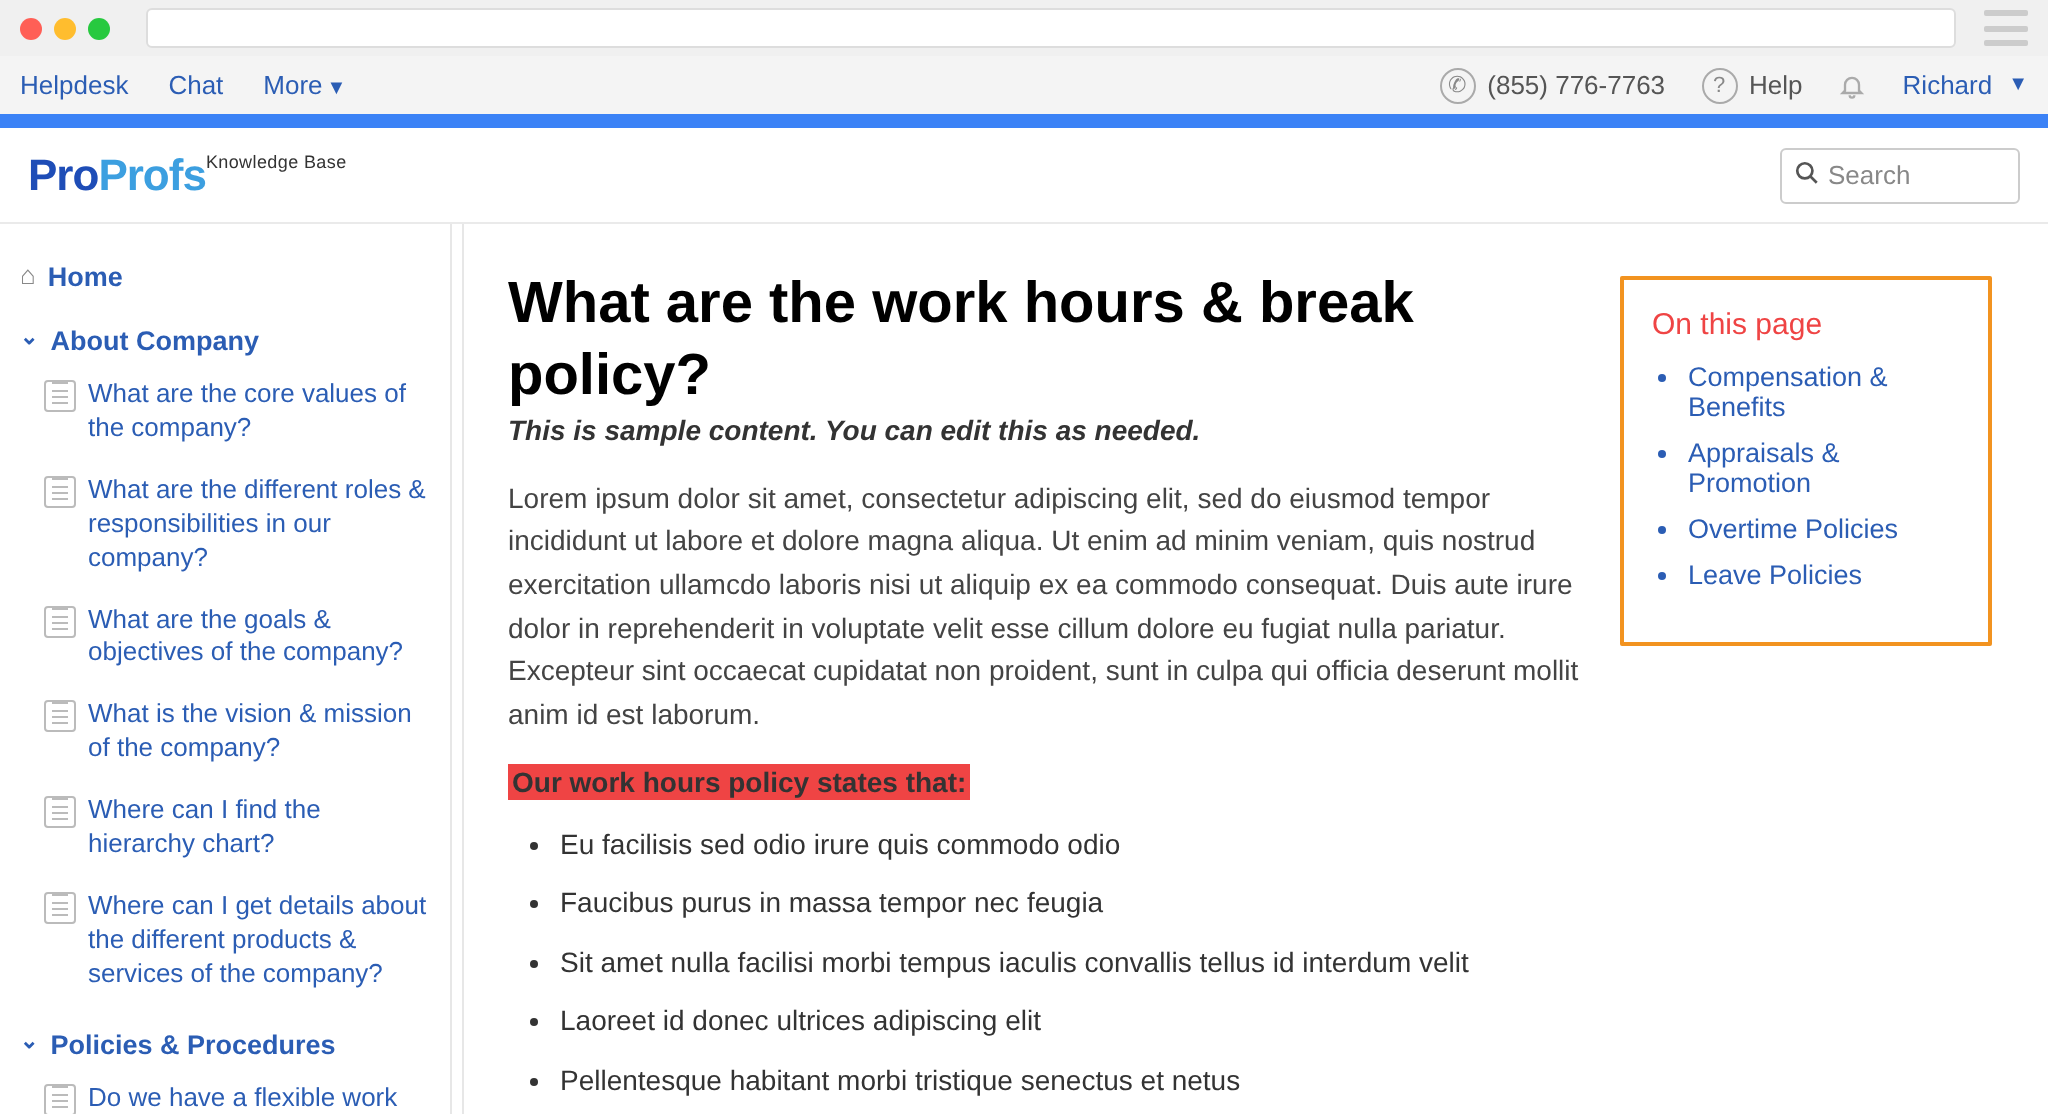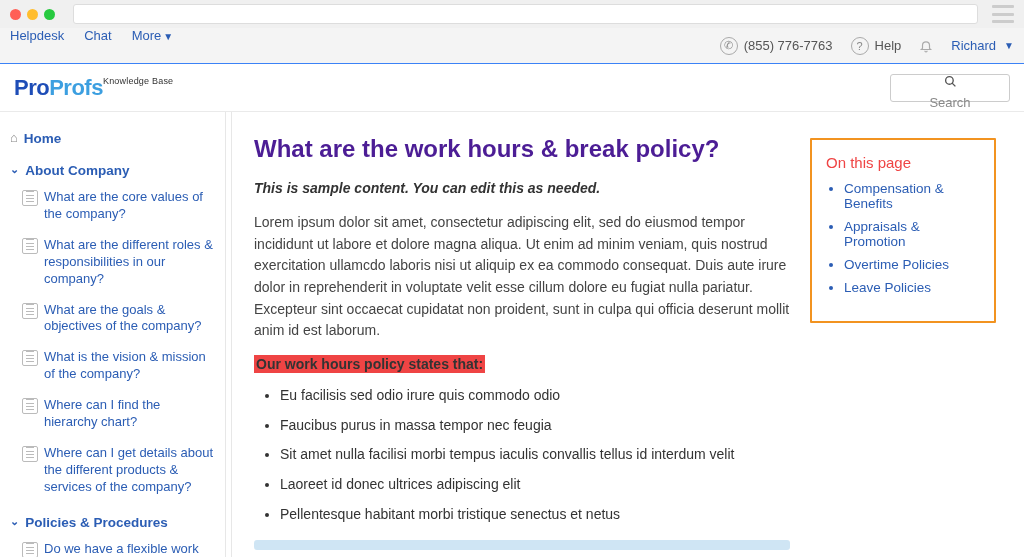--- a/index.html
+++ b/index.html
@@ -37,22 +37,23 @@
     width: 22px; height: 18px;
     display: flex; flex-direction: column; justify-content: space-between;
     margin-left: 8px;
   }
   .hamburger-right span { height: 3px; background: #ccc; border-radius: 1px; }
 
   
   .menubar {
     height: 36px;
     background: #f4f4f4;
-    border-bottom: 1px solid #3b82f6;
-    display: flex;
+    border-bottom: 7px solid #3b82f6;
+    display: flex;
+    align-items: center;
     padding: 0 10px;
     font-size: 13px;
   }
   .menubar .left-links { display: flex; gap: 20px; }
   .menubar .link { color: #2b5db4; cursor: pointer; }
   .menubar .right { margin-left: auto; display: flex; align-items: center; gap: 18px; color: #555; }
   .circ {
     width: 18px; height: 18px; border: 1px solid #aaa; border-radius: 50%;
     display: inline-flex; align-items: center; justify-content: center;
     font-size: 11px; color: #888;
@@ -76,21 +77,20 @@
     margin-left: auto;
     width: 120px;
     height: 28px;
     border: 1px solid #ccc;
     border-radius: 3px;
     display: flex; align-items: center;
     padding: 0 6px;
     color: #888;
     font-size: 13px;
     gap: 4px;
-    flex-direction: column;
   }
 
   
   .main {
     display: flex;
     height: calc(557px - 28px - 36px - 48px);
   }
   .divider {
     width: 6px;
     background: transparent;
@@ -141,24 +141,24 @@
     padding: 22px 28px 0 22px;
     display: flex;
     gap: 20px;
     overflow: hidden;
   }
   .article {
     flex: 1;
     max-width: 560px;
   }
   h1.title {
-    font-size: 24px;
+    font-size: 29px;
     font-weight: 800;
-    color: #4c1d95;
-    margin-bottom: 16px;
+    color: #000000;
+    margin-bottom: 0;
     line-height: 1.25;
   }
   .subtitle {
     font-size: 14px;
     font-weight: 700;
     font-style: italic;
     color: #333;
     margin-bottom: 16px;
   }
   .para {

